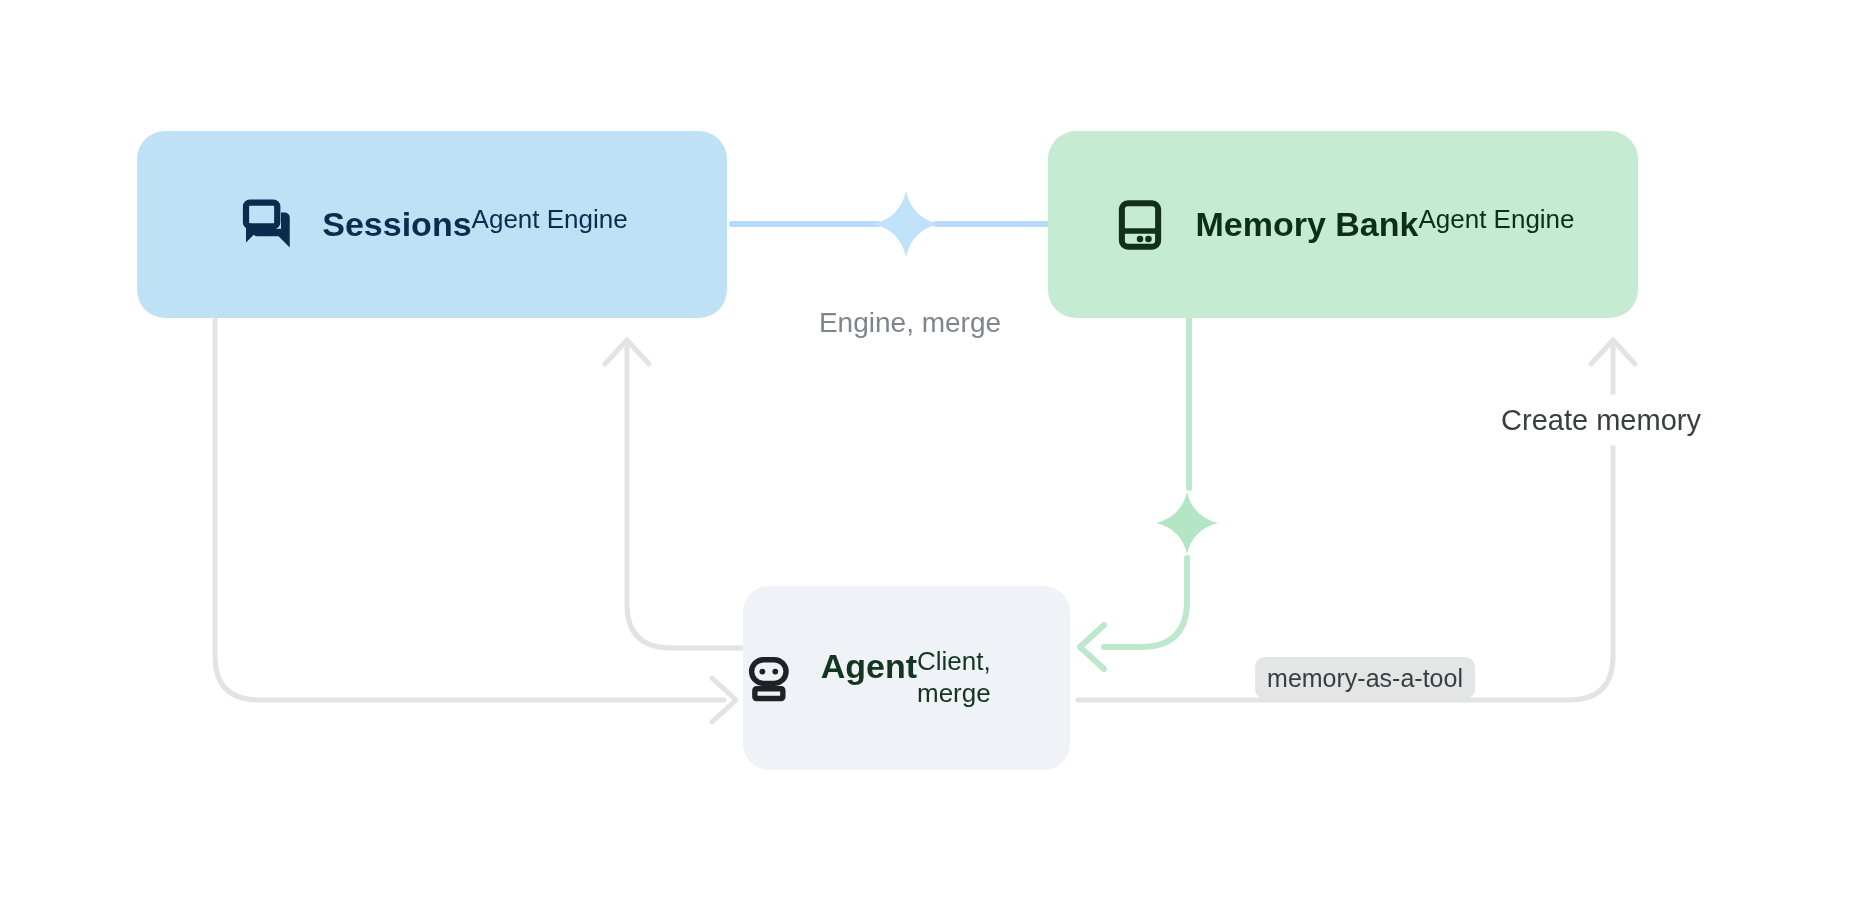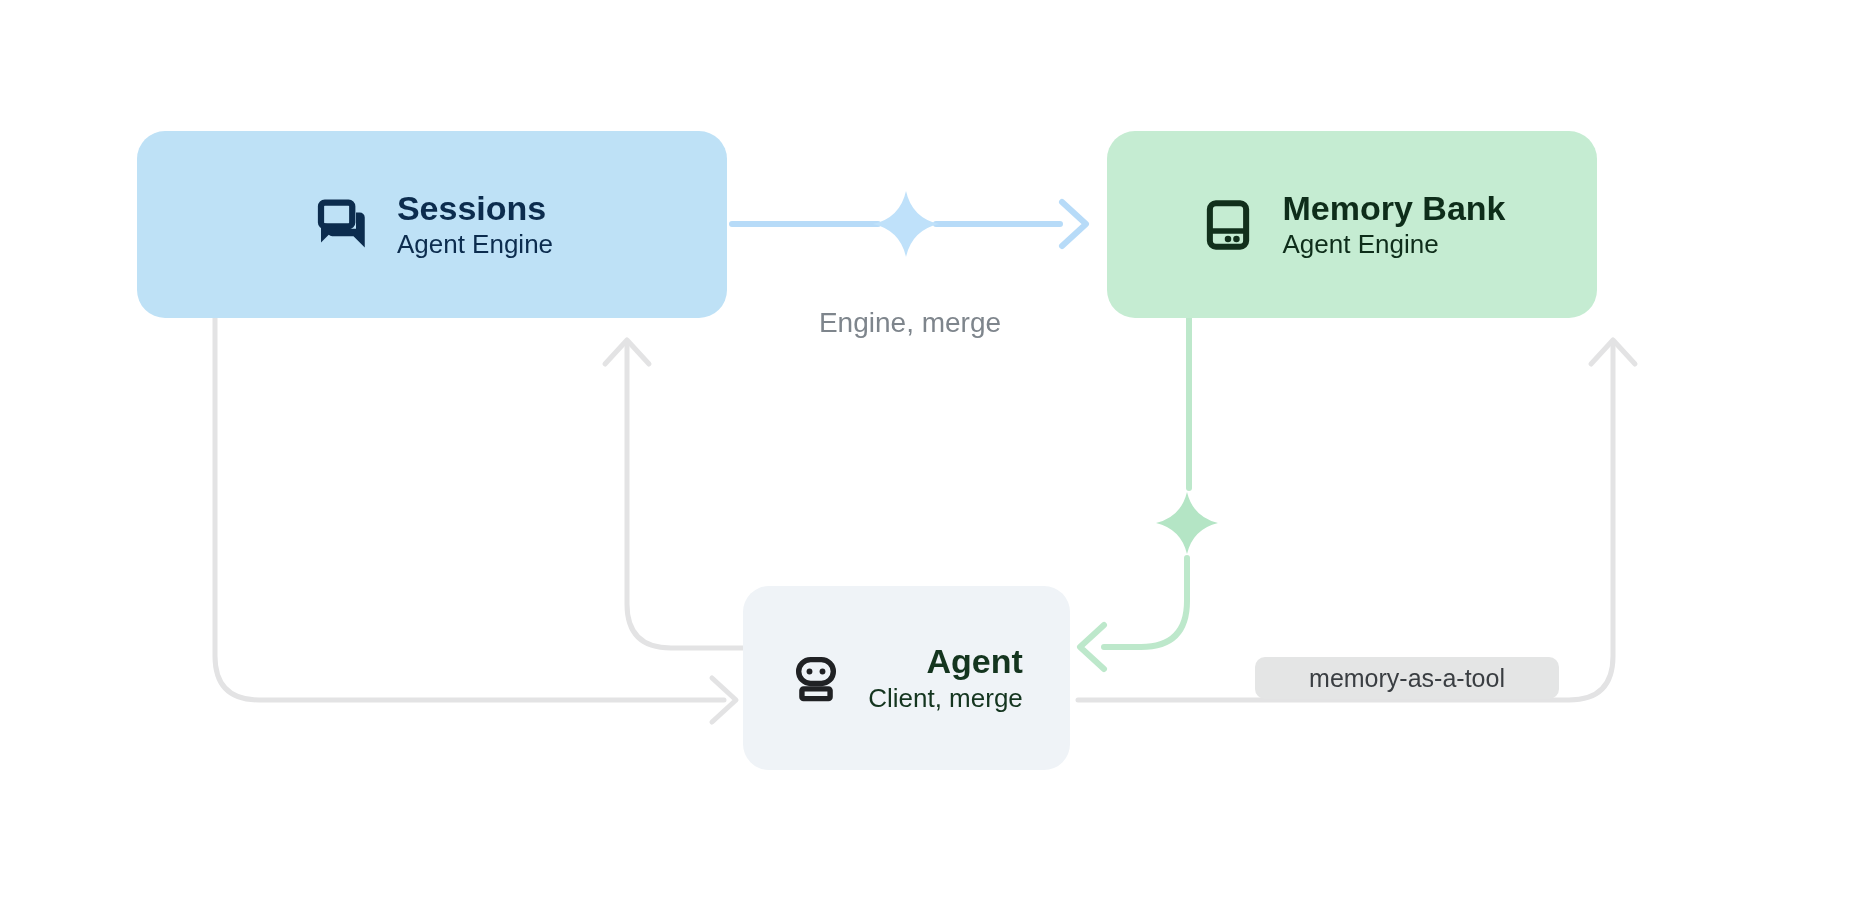--- a/index.html
+++ b/index.html
@@ -2,47 +2,47 @@
 <html style="--c-box-blue: #BEE1F6; --c-box-green: #C5ECD2; --c-box-gray: #EFF3F7; --c-line-gray: #E3E3E4; --c-line-blue: #B7DBF8; --c-line-green: #BDE8CB; --c-sparkle-blue: #BFE1FA; --c-sparkle-green: #B4E5C5; --c-text-navy: #0C2C4E; --c-text-green: #0E2D1A; --c-text-agent: #14351F; --c-label-dark: #3A3D41; --c-label-darker: #2F3337; --c-label-gray: #7E858C; --c-badge-bg: #E4E5E5; --c-badge-text: #3A3E42; --c-icon-navy: #0C2C4E; --c-icon-green: #12301C; --c-icon-dark: #202124;"><head>
 <meta charset="utf-8">
 <style>
   html,body{margin:0;padding:0;background:#ffffff;}
   body{font-family:"Liberation Sans", sans-serif;}
   .canvas{position:relative;width:1860px;height:904px;background:#fff;overflow:hidden;}
 
   
   .node{position:absolute;display:flex;align-items:center;justify-content:center;gap:26px;box-sizing:border-box;}
   .node-sessions{left:137px;top:131px;width:590px;height:187px;border-radius:28px;background:var(--c-box-blue);}
-  .node-memory{left:1107px;top:131px;width:490px;height:187px;border-radius:28px;background:var(--c-box-green);}
+  .node-memory{left:1048px;top:131px;width:590px;height:187px;border-radius:28px;background:var(--c-box-green);}
   .node-agent{left:743px;top:586px;width:327px;height:184px;border-radius:26px;background:var(--c-box-gray);}
-  .node-text{display:flex;flex-direction:column;line-height:1.22;}
+  .node-text{display:flex;flex-direction:row;line-height:1.22;}
   .node-title{font-size:34px;font-weight:700;}
   .node-sub{font-size:26px;font-weight:400;}
   .node-sessions .node-title,.node-sessions .node-sub{color:var(--c-text-navy);}
   .node-memory .node-title,.node-memory .node-sub{color:var(--c-text-green);}
-  .node-agent .node-title,.node-agent .node-sub{color:var(--c-text-agent);text-align:right;}
+  .node-agent .node-title,.node-agent .node-sub{color:var(--c-text-agent);}
 
   
   .layer{position:absolute;left:0;top:0;}
   .gray-line{stroke:var(--c-line-gray);stroke-width:5;fill:none;stroke-linecap:round;stroke-linejoin:round;}
   .blue-line{stroke:var(--c-line-blue);stroke-width:6;fill:none;stroke-linecap:round;stroke-linejoin:round;}
   .green-line{stroke:var(--c-line-green);stroke-width:6;fill:none;stroke-linecap:round;stroke-linejoin:round;}
   .sparkle-blue{fill:var(--c-sparkle-blue);}
   .sparkle-green{fill:var(--c-sparkle-green);}
 
   
   .edge-label{position:absolute;font-size:29px;font-weight:500;color:var(--c-label-dark);white-space:nowrap;}
   .on-line{background:#ffffff;padding:9px 12px;transform:translate(-50%,-50%);}
   .lbl-generate{left:910px;top:284px;transform:translate(-50%,-50%);font-size:30px;font-weight:600;color:var(--c-label-darker);}
   .lbl-extract{left:910px;top:323px;transform:translate(-50%,-50%);font-size:28px;font-weight:400;color:var(--c-label-gray);}
   .lbl-append{left:629px;top:420px;}
   .lbl-list{left:215px;top:522px;}
   .lbl-create{left:1601px;top:420px;}
   .lbl-retrieve{left:1226px;top:523px;transform:translateY(-50%);}
-  .badge{position:absolute;left:1255px;top:657px;width:304px;height:42px;background:var(--c-badge-bg);
+  .badge{position:absolute;left:1255px;top:657px;width:220px;height:42px;background:var(--c-badge-bg);
          border-radius:10px;display:flex;align-items:center;justify-content:center;
          font-size:25px;color:var(--c-badge-text);white-space:nowrap;}
 
   .icon-navy{stroke:var(--c-icon-navy);}
   .icon-navy-fill{fill:var(--c-icon-navy);}
   .icon-green{stroke:var(--c-icon-green);}
   .icon-green-fill{fill:var(--c-icon-green);}
   .icon-dark{stroke:var(--c-icon-dark);}
   .icon-dark-fill{fill:var(--c-icon-dark);}
 </style>
@@ -105,16 +105,17 @@
       <circle cx="30" cy="18" r="2.7" class="icon-dark-fill"></circle>
       <rect x="11" y="34" width="26" height="9" rx="1.5" fill="none" stroke-width="5" class="icon-dark"></rect>
     </svg>
     <div class="node-text">
       <span class="node-title">Agent</span>
       <span class="node-sub">Client, merge</span>
     </div>
   </div>
 
   <div class="edge-label lbl-extract">Engine, merge</div>
+  <div class="edge-label on-line lbl-create">Create memory</div>
 
   <div class="badge">memory-as-a-tool</div>
 
 </div>
 
 </body></html>

